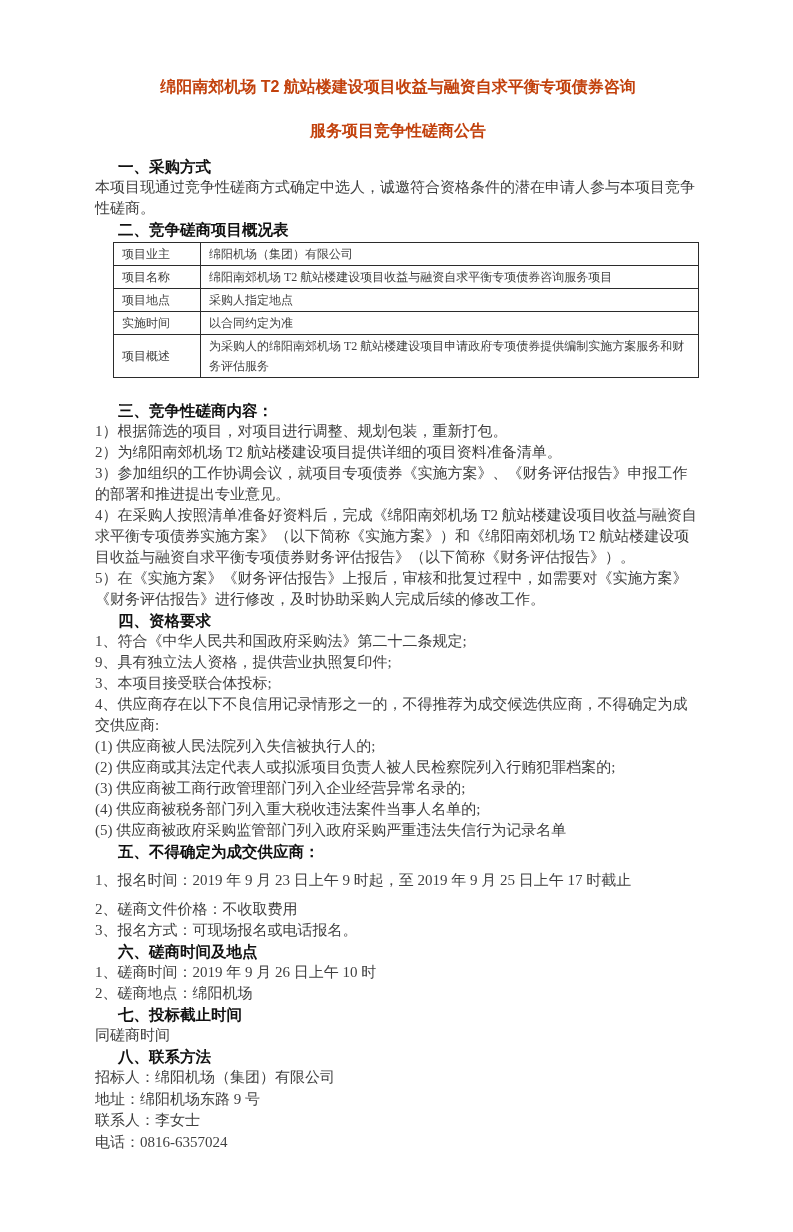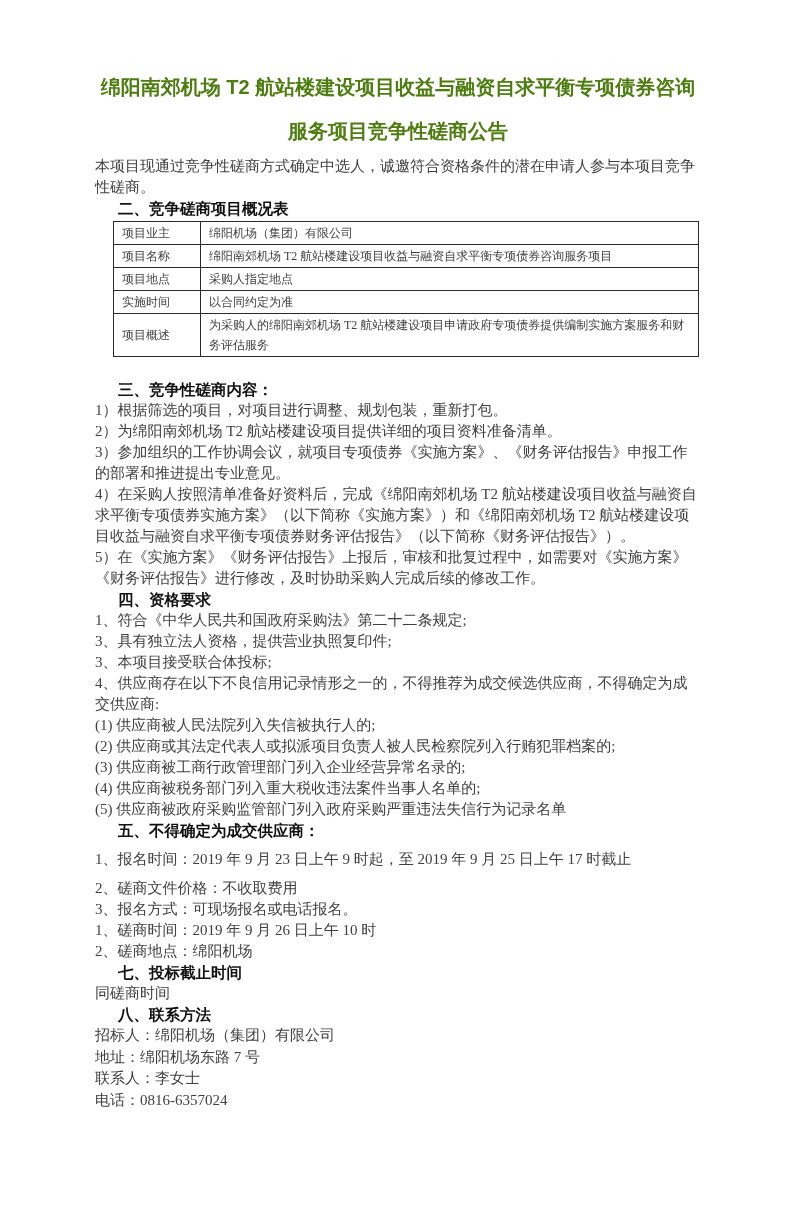--- a/index.html
+++ b/index.html
@@ -13,24 +13,24 @@
     box-sizing: border-box;
     width: 793px; height: 1232px;
     padding: 72px 92px 0 95px;
     background: #ffffff;
     font-size: 15px;
     line-height: 21px;
   }
   .doc-title {
     font-family: "Liberation Sans", sans-serif;
     font-weight: bold;
-    font-size: 20px;
+    font-size: 16px;
     line-height: 30px;
     text-align: center;
-    color: #4d7c0f;
+    color: #c2410c;
   }
   .doc-title.l1 { margin-bottom: 14px; }
   .doc-title.l2 { margin-bottom: 10px; }
   .hd {
     font-family: "Liberation Sans", sans-serif;
     font-weight: bold;
     font-size: 15.5px;
     line-height: 21px;
     color: #111111;
     padding-left: 23px;
@@ -57,20 +57,21 @@
   .red { color: #ff0000; }
 </style>
 </head>
 <body>
 
 <div class="page">
 
   <div class="doc-title l1">绵阳南郊机场 T2 航站楼建设项目收益与融资自求平衡专项债券咨询</div>
   <div class="doc-title l2">服务项目竞争性磋商公告</div>
 
+  <div class="hd mt10">一、采购方式</div>
   <div class="para">本项目现通过竞争性磋商方式确定中选人，诚邀符合资格条件的潜在申请人参与本项目竞争性磋商。</div>
 
   <div class="hd">二、竞争磋商项目概况表</div>
 
   <table class="overview">
     <tbody>
       <tr>
         <td class="lbl">项目业主</td>
         <td>绵阳机场（集团）有限公司</td>
       </tr>
@@ -95,39 +96,40 @@
 
   <div class="hd mt22">三、竞争性磋商内容：</div>
   <div class="para">1）根据筛选的项目，对项目进行调整、规划包装，重新打包。</div>
   <div class="para">2）为绵阳南郊机场 T2 航站楼建设项目提供详细的项目资料准备清单。</div>
   <div class="para">3）参加组织的工作协调会议，就项目专项债券《实施方案》、《财务评估报告》申报工作的部署和推进提出专业意见。</div>
   <div class="para">4）在采购人按照清单准备好资料后，完成《绵阳南郊机场 T2 航站楼建设项目收益与融资自求平衡专项债券实施方案》（以下简称《实施方案》）和《绵阳南郊机场 T2 航站楼建设项目收益与融资自求平衡专项债券财务评估报告》（以下简称《财务评估报告》）。</div>
   <div class="para">5）在《实施方案》《财务评估报告》上报后，审核和批复过程中，如需要对《实施方案》《财务评估报告》进行修改，及时协助采购人完成后续的修改工作。</div>
 
   <div class="hd">四、资格要求</div>
   <div class="para">1、符合《中华人民共和国政府采购法》第二十二条规定;</div>
-  <div class="para">3、具有独立法人资格，提供营业执照复印件;</div>
+  <div class="para">9、具有独立法人资格，提供营业执照复印件;</div>
   <div class="para">3、本项目接受联合体投标;</div>
   <div class="para">4、供应商存在以下不良信用记录情形之一的，不得推荐为成交候选供应商，不得确定为成交供应商:</div>
   <div class="para">(1) 供应商被人民法院列入失信被执行人的;</div>
   <div class="para">(2) 供应商或其法定代表人或拟派项目负责人被人民检察院列入行贿犯罪档案的;</div>
   <div class="para">(3) 供应商被工商行政管理部门列入企业经营异常名录的;</div>
   <div class="para">(4) 供应商被税务部门列入重大税收违法案件当事人名单的;</div>
   <div class="para">(5) 供应商被政府采购监管部门列入政府采购严重违法失信行为记录名单</div>
 
   <div class="hd">五、不得确定为成交供应商：</div>
   <div class="para gap8">1、报名时间：2019 年 9 月 23 日上午 9 时起，至 2019 年 9 月 25 日上午 17 时截止</div>
   <div class="para">2、磋商文件价格：不收取费用</div>
   <div class="para">3、报名方式：可现场报名或电话报名。</div>
 
+  <div class="hd">六、磋商时间及地点</div>
   <div class="para">1、磋商时间：2019 年 9 月 26 日上午 10 时</div>
   <div class="para">2、磋商地点：绵阳机场</div>
 
   <div class="hd">七、投标截止时间</div>
   <div class="para">同磋商时间</div>
 
   <div class="hd">八、联系方法</div>
   <div class="para contact-line">招标人：绵阳机场（集团）有限公司</div>
-  <div class="para contact-line">地址：绵阳机场东路 7 号</div>
+  <div class="para contact-line">地址：绵阳机场东路 9 号</div>
   <div class="para contact-line">联系人：李女士</div>
   <div class="para contact-line">电话：0816-6357024</div>
 
 </div>
 
 </body></html>

